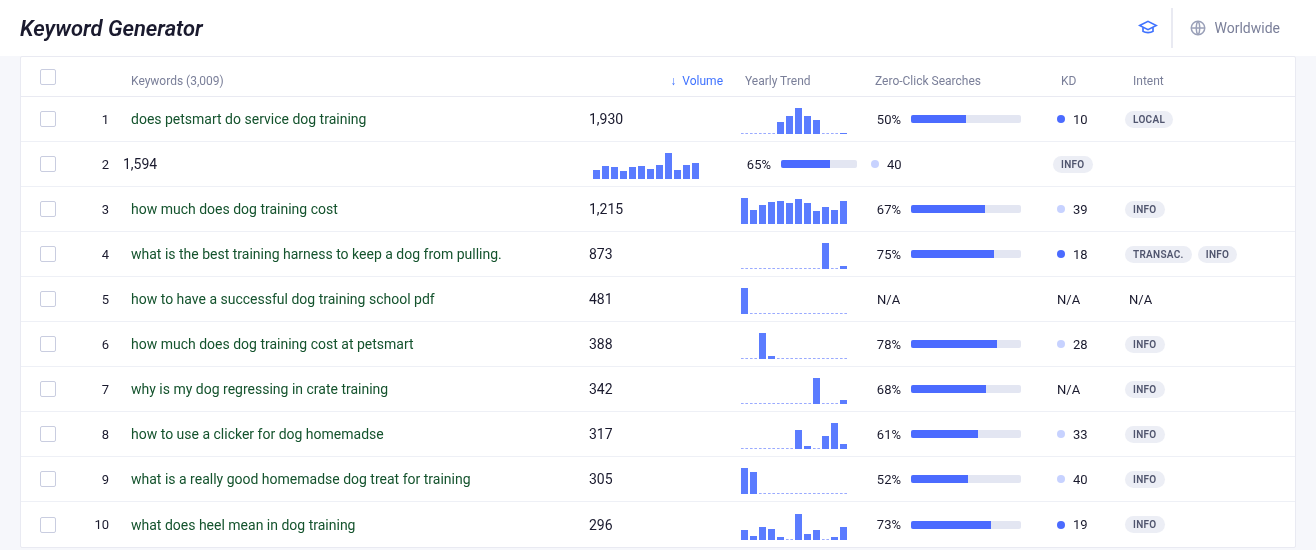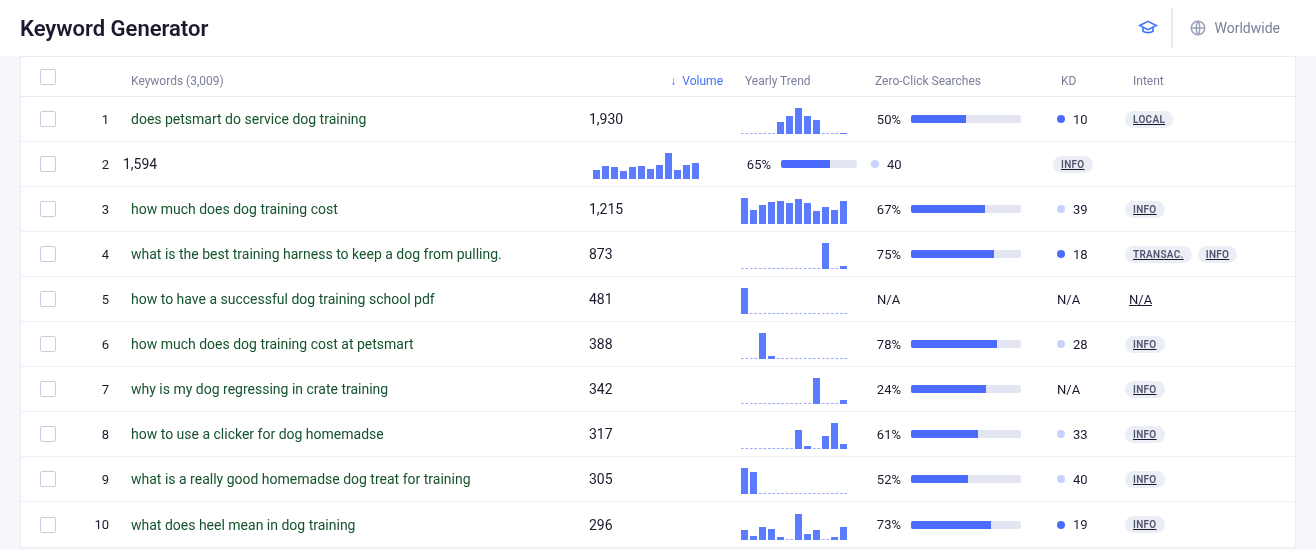--- a/index.html
+++ b/index.html
@@ -16,20 +16,21 @@
     align-items: center;
     height: 56px;
     padding: 0 20px;
     background: #fff;
   }
   .header h1 {
     font-size: 22px;
     font-weight: 600;
     color: #1a1a2e;
     flex: 1;
+    font-style: italic;
   }
   .hdr-controls { display: flex; align-items: center; gap: 0; }
   .hdr-ico {
     width: 46px; height: 56px; display:flex; align-items:center; justify-content:center;
     color: #3f72ff; cursor:pointer;
   }
   .vdiv { width:1px; height:40px; background:#e9eaf2; }
   .hdr-seg {
     display:flex; align-items:center; gap:8px; padding:0 16px; height:56px;
     color:#7a7f99; font-size:14px; cursor:pointer;
@@ -73,21 +74,21 @@
   .zc-pct { width:34px; text-align:right; color:#1a1a2e; font-size:13px; }
   .zc-bar { flex:1; height:8px; background:#e3e6f2; border-radius:2px; overflow:hidden; max-width:110px; }
   .zc-fill { height:100%; background:#4b6bff; }
   .zc-na { color:#1a1a2e; font-size:13px; padding-left:10px;}
   .kd-cell { display:flex; align-items:center; gap:8px; padding-left:4px;}
   .kd-dot { width:8px; height:8px; border-radius:50%; }
   .kd-dot.solid { background:#4b6bff; }
   .kd-dot.light { background:#c7d2ff; }
   .kd-val { font-size:13px; color:#1a1a2e; }
   .kd-na { font-size:13px; color:#1a1a2e; }
-  .intent-cell { display:flex; gap:6px; align-items:flex-end; padding-right:8px;text-decoration:underline;}
+  .intent-cell { display:flex; gap:6px; align-items:flex-end; padding-right:8px;}
   .tag {
     background:#eceef5; color:#50556e; font-size:10px; font-weight:600; letter-spacing:.3px;
     padding:3px 8px; border-radius:10px; text-transform:uppercase;
   }
   .intent-na { font-size:13px; color:#1a1a2e; padding-left:4px;}
 </style>
 </head>
 <body>
 
 <div class="header">
@@ -349,21 +350,21 @@
           <div class="trend-dash"></div>
           <div class="trend-dash"></div>
           <div class="trend-dash"></div>
           <div class="trend-dash"></div>
           <div class="trend-bar" style="height: 26px;"></div>
           <div class="trend-dash"></div>
           <div class="trend-dash"></div>
           <div class="trend-bar" style="height: 3.9px;"></div>
         </div>
         <div class="zc-cell">
-          <div class="zc-pct">24%</div>
+          <div class="zc-pct">68%</div>
           <div class="zc-bar">
             <div class="zc-fill" style="width: 68%;"></div>
           </div>
         </div>
         <div class="kd-cell">
           <div class="kd-na">N/A</div>
         </div>
         <div class="intent-cell" style="grid-column: span 2;">
           <span class="tag">INFO</span>
         </div>

